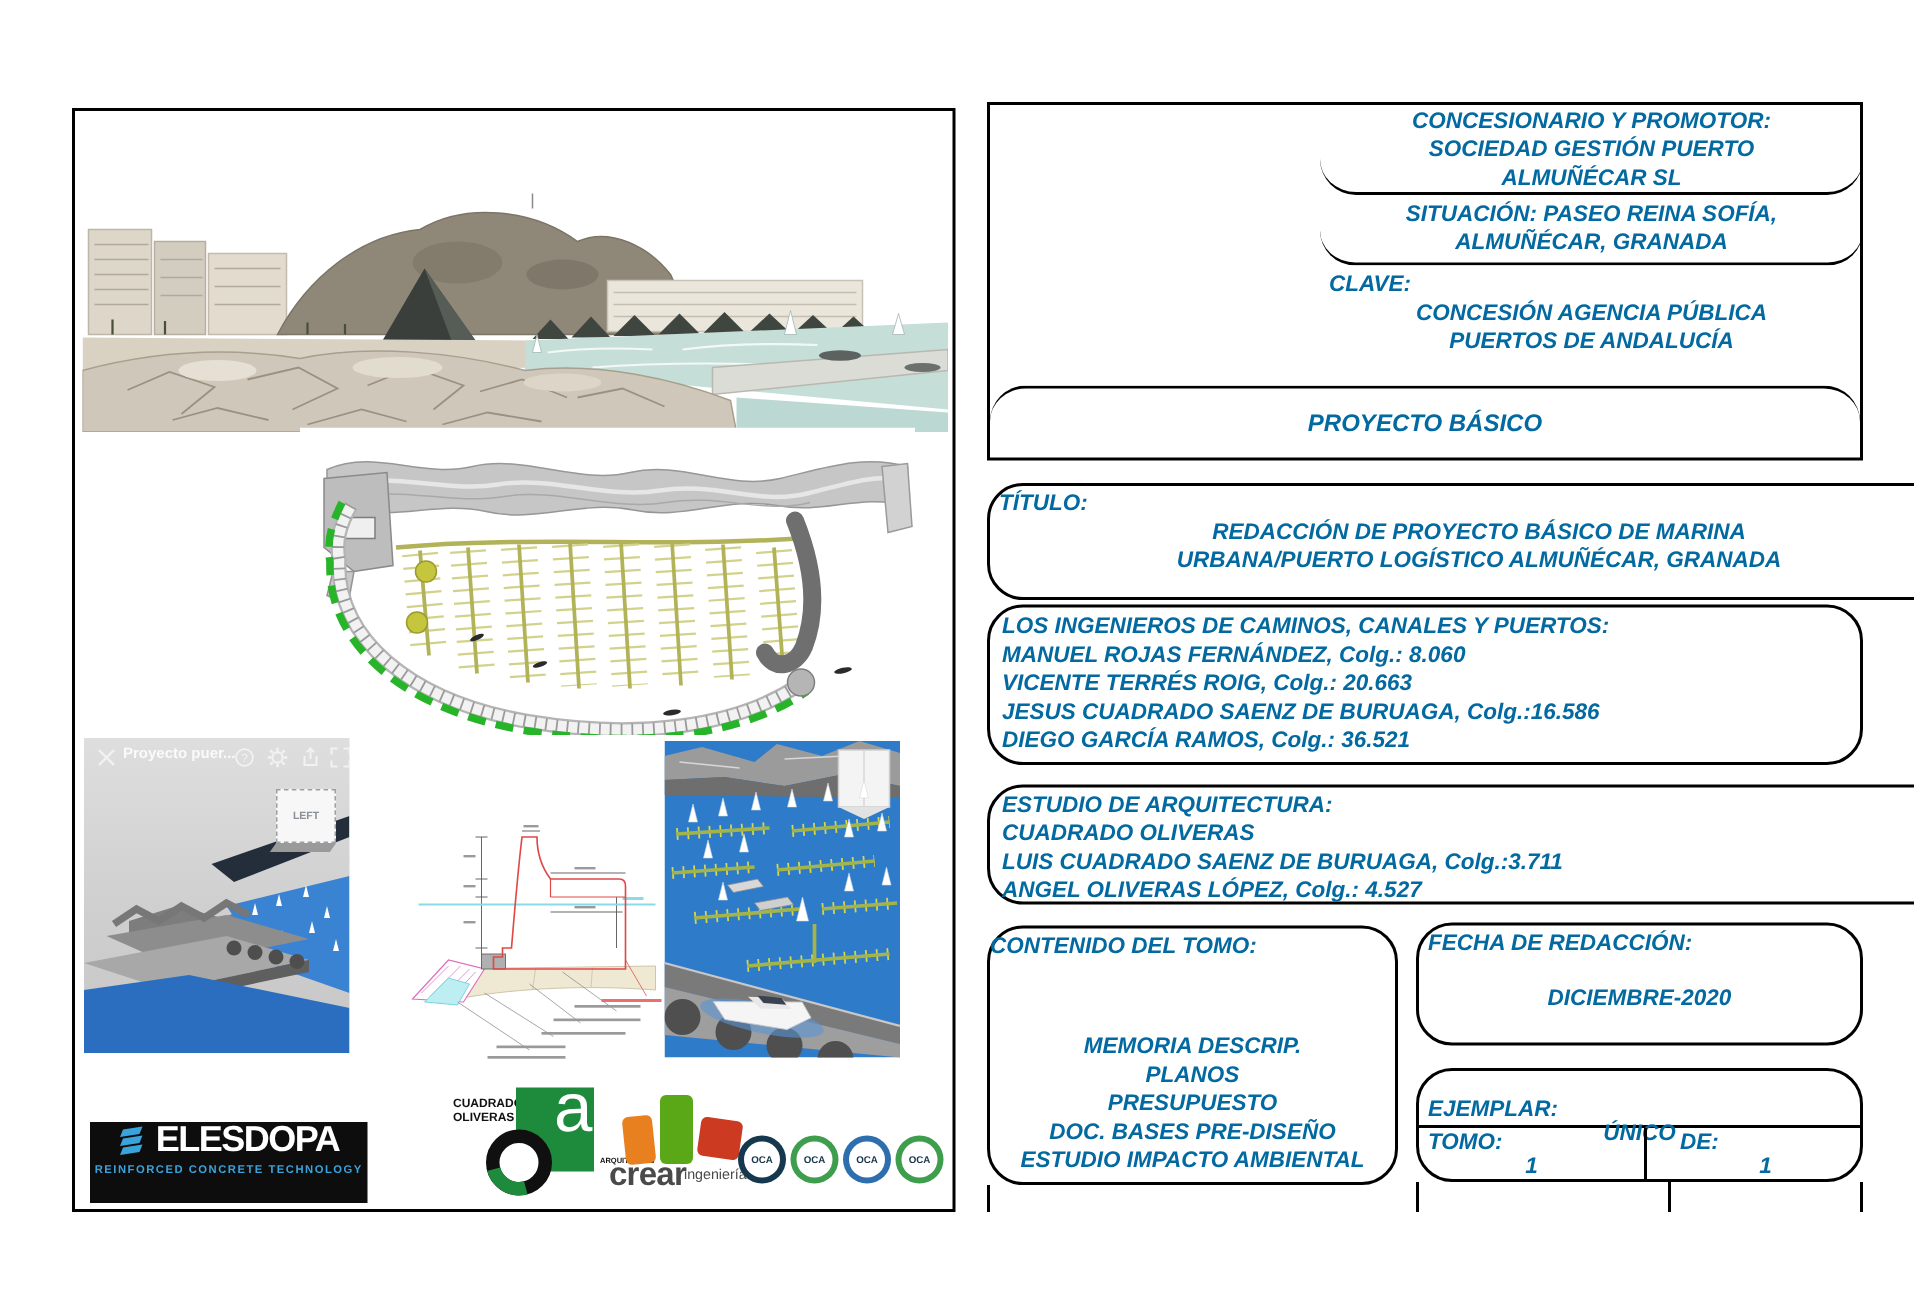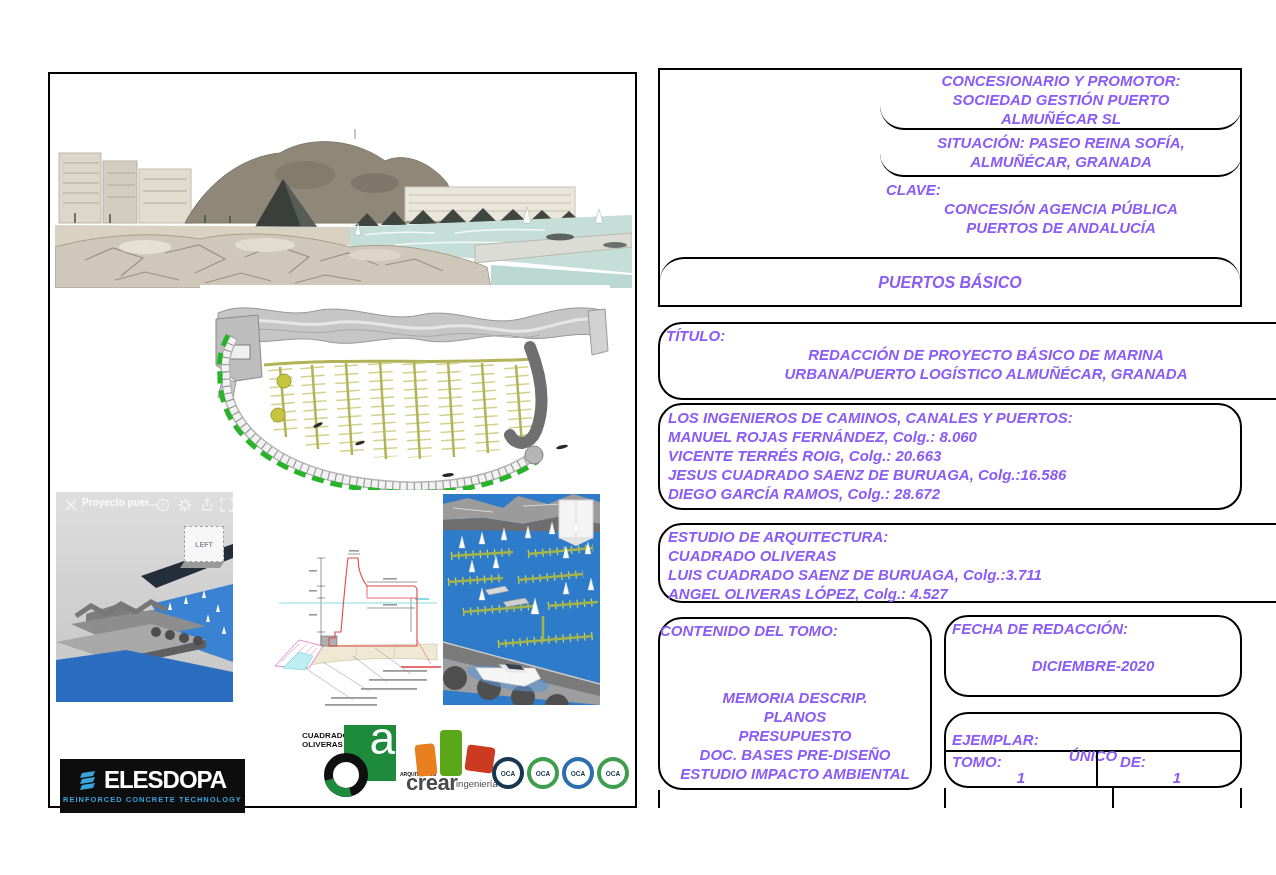--- a/index.html
+++ b/index.html
@@ -1,38 +1,38 @@
 <!DOCTYPE html>
 <html><head>
 <meta charset="utf-8">
 <style>
   html,body{margin:0;padding:0;}
   body{width:1276px;height:875px;background:#ffffff;position:relative;
        font-family:"Liberation Sans",sans-serif;overflow:hidden;}
   .abs{position:absolute;}
   .box{position:absolute;border:2px solid #000;box-sizing:border-box;background:#fff;}
-  .tb{font-weight:bold;font-style:italic;color:#8b5cf6;font-size:15px;line-height:19px;border-radius:24px;}
+  .tb{font-weight:bold;font-style:italic;color:#0369a1;font-size:15px;line-height:19px;border-radius:24px;}
   .ctr{text-align:center;}
   .stub{position:absolute;width:2px;background:#000;}
   
   #panel{left:48px;top:72px;width:589px;height:736px;border:2px solid #000;
          position:absolute;box-sizing:border-box;background:#fff;}
   
   #viewer{left:6px;top:418px;width:177px;height:210px;position:absolute;
           background:linear-gradient(180deg,#dedede 0%,#cfcfcf 55%,#c6c6c6 100%);overflow:hidden;}
   #viewer .vtitle{position:absolute;left:26px;top:5px;color:#fafafa;font-size:10px;
                   font-weight:bold;font-style:normal;}
   .vicon{position:absolute;top:6px;width:14px;height:14px;}
   
   .cube{position:absolute;background:#f7f7f7;border:1px dashed #9aa0a6;color:#8a9096;
         font-size:7px;font-weight:bold;display:flex;align-items:center;justify-content:center;}
   .cubeshadow{position:absolute;background:#9a9a9a;transform:skewX(-35deg);}
   
   #elesdopa{left:10px;top:674px;width:185px;height:54px;background:#0d0d0d;position:absolute;
-            display:flex;flex-direction:column;align-items:center;justify-content:center;margin-top:11px;}
+            display:flex;flex-direction:column;align-items:center;}
   #elesdopa .ename{color:#fff;font-size:24px;font-weight:bold;letter-spacing:-1px;line-height:24px;
                    display:flex;align-items:center;gap:3px;font-style:normal;}
   #elesdopa .etag{color:#3ba3dc;font-size:7.5px;font-weight:bold;letter-spacing:1px;margin-top:3px;}
   .ebars{display:inline-block;width:22px;height:22px;}
   #cuadlogo{left:250px;top:651px;width:160px;height:75px;position:absolute;}
   #cuadlogo .ctext{position:absolute;left:2px;top:6px;font-size:8px;font-weight:bold;color:#111;
                    line-height:9px;font-style:normal;}
   #cuadlogo .gsq{position:absolute;left:44px;top:0;width:52px;height:56px;background:#1e8a3c;}
   #cuadlogo .ga{position:absolute;right:1px;top:-10px;color:#fff;font-size:46px;line-height:46px;
                 font-weight:normal;font-style:normal;}
@@ -469,35 +469,35 @@
     <div class="cellline">SITUACIÓN: PASEO REINA SOFÍA,</div>
     <div class="cellline">ALMUÑÉCAR, GRANADA</div>
   </div>
 
   <div class="abs tb" style="left:220px;top:107px;width:362px;height:80px;box-sizing:border-box;padding-top:3px">
     <div style="padding-left:6px">CLAVE:</div>
     <div class="ctr">CONCESIÓN AGENCIA PÚBLICA</div>
     <div class="ctr">PUERTOS DE ANDALUCÍA</div>
   </div>
 
-  <div class="abs tb ctr" style="left:0;top:187px;width:580px;height:48px;border-top:2px solid #000;box-sizing:border-box;font-size:16px;padding-top:14px">PUERTOS BÁSICO</div>
+  <div class="abs tb ctr" style="left:0;top:187px;width:580px;height:48px;border-top:2px solid #000;box-sizing:border-box;font-size:16px;padding-top:14px">PROYECTO BÁSICO</div>
 </div>
 
 <div class="box tb" style="left:658px;top:322px;width:656px;height:78px;padding-top:2px">
   <div style="padding-left:6px">TÍTULO:</div>
   <div class="ctr">REDACCIÓN DE PROYECTO BÁSICO DE MARINA</div>
   <div class="ctr">URBANA/PUERTO LOGÍSTICO ALMUÑÉCAR, GRANADA</div>
 </div>
 
 <div class="box tb" style="left:658px;top:403px;width:584px;height:107px;padding:3px 8px">
   <div>LOS INGENIEROS DE CAMINOS, CANALES Y PUERTOS:</div>
   <div>MANUEL ROJAS FERNÁNDEZ, Colg.: 8.060</div>
   <div>VICENTE TERRÉS ROIG, Colg.: 20.663</div>
   <div>JESUS CUADRADO SAENZ DE BURUAGA, Colg.:16.586</div>
-  <div>DIEGO GARCÍA RAMOS, Colg.: 28.672</div>
+  <div>DIEGO GARCÍA RAMOS, Colg.: 36.521</div>
 </div>
 
 <div class="box tb" style="left:658px;top:523px;width:652px;height:80px;padding:2px 8px">
   <div>ESTUDIO DE ARQUITECTURA:</div>
   <div>CUADRADO  OLIVERAS</div>
   <div>LUIS CUADRADO SAENZ DE BURUAGA, Colg.:3.711</div>
   <div>ANGEL OLIVERAS LÓPEZ, Colg.: 4.527</div>
 </div>
 
 <div class="box tb" style="left:658px;top:617px;width:274px;height:173px;padding:2px 0">

